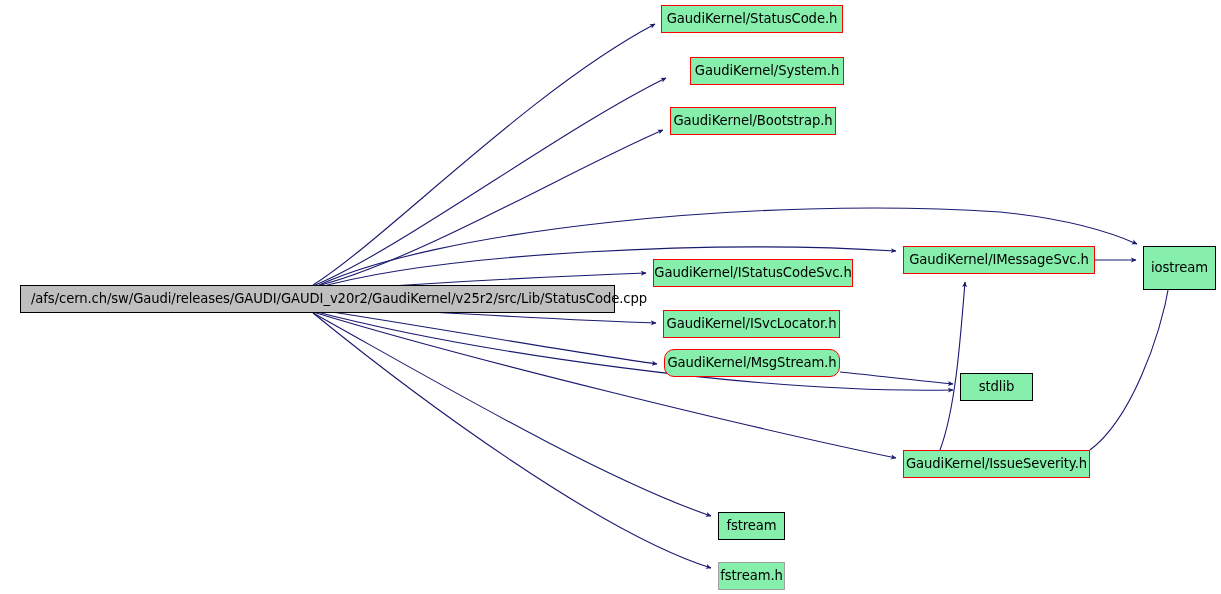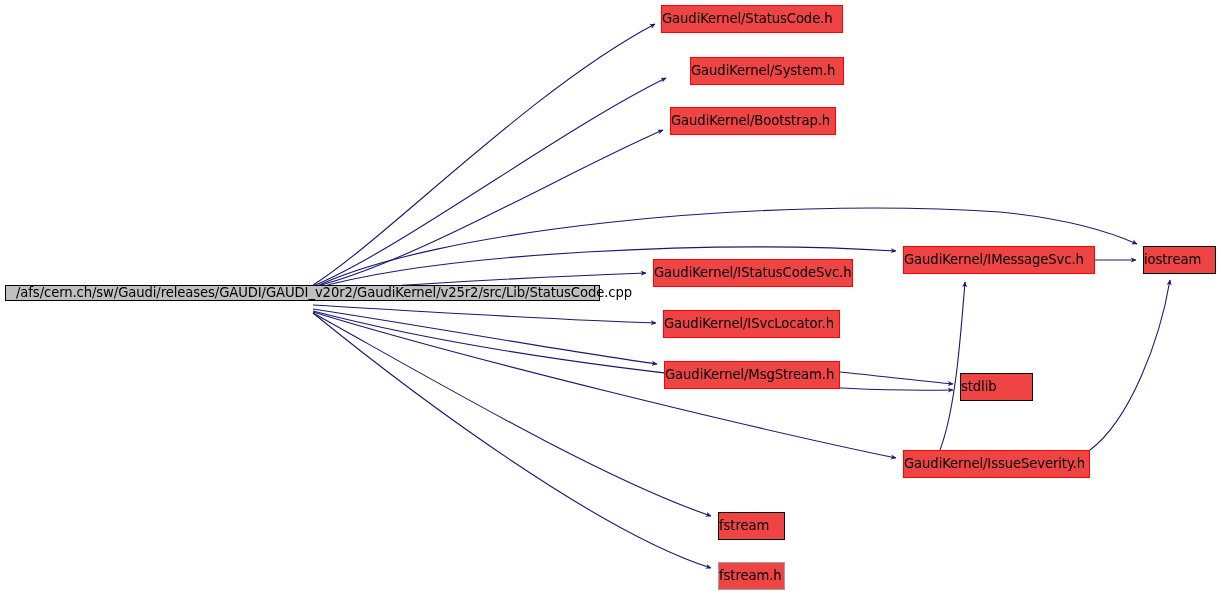--- a/index.html
+++ b/index.html
@@ -23,22 +23,22 @@
     top: 0;
     width: 1221px;
     height: 594px;
     pointer-events: none;
   }
   .node {
     position: absolute;
     box-sizing: border-box;
     display: flex;
     align-items: center;
-    justify-content: flex-start;
-    background: #ef4444;
+    justify-content: center;
+    background: #86efac;
     border: 1px solid #000000;
     font-size: 13.2px;
     line-height: 1;
     color: #000000;
     white-space: nowrap;
     letter-spacing: -0.1px;
   }
   .node.red   { border-color: #ff0000; }
   .node.black { border-color: #000000; }
   .node.gray  { border-color: #a0a0a0; }
@@ -78,48 +78,48 @@
         <path d="M313,313 C430,378 600,478 711,516" marker-end="url(#arrow)"></path>
         <path d="M313,313 C420,400 600,533 711,568" marker-end="url(#arrow)"></path>
         <path d="M840,372 C880,376 920,381 953,384" marker-end="url(#arrow)"></path>
         <path d="M1095,260 L1136,260" marker-end="url(#arrow)"></path>
         <path d="M940,450 C955,410 960,345 965,282" marker-end="url(#arrow)"></path>
         <path d="M1090,450 C1130,420 1160,340 1170,280" marker-end="url(#arrow)"></path>
       </g>
   </svg>
 
   <div id="nodes-group">
-      <div class="node root" style="left: 5px; top: 285px; width: 595px; height: 16px;">
+      <div class="node root" style="left: 20px; top: 285px; width: 595px; height: 28px;">
         <span class="node-label">/afs/cern.ch/sw/Gaudi/releases/GAUDI/GAUDI_v20r2/GaudiKernel/v25r2/src/Lib/StatusCode.cpp</span>
       </div>
       <div class="node red" style="left: 661px; top: 5px; width: 182px; height: 28px;">
         <span class="node-label">GaudiKernel/StatusCode.h</span>
       </div>
       <div class="node red" style="left: 690px; top: 57px; width: 154px; height: 28px;">
         <span class="node-label">GaudiKernel/System.h</span>
       </div>
       <div class="node red" style="left: 670px; top: 107px; width: 166px; height: 28px;">
         <span class="node-label">GaudiKernel/Bootstrap.h</span>
       </div>
       <div class="node red" style="left: 653px; top: 259px; width: 200px; height: 28px;">
         <span class="node-label">GaudiKernel/IStatusCodeSvc.h</span>
       </div>
       <div class="node red" style="left: 663px; top: 310px; width: 177px; height: 28px;">
         <span class="node-label">GaudiKernel/ISvcLocator.h</span>
       </div>
-      <div class="node red" style="left: 664px; top: 361px; width: 176px; height: 28px;">
+      <div class="node red" style="left: 664px; top: 349px; width: 176px; height: 28px; border-radius: 10px;">
         <span class="node-label">GaudiKernel/MsgStream.h</span>
       </div>
       <div class="node red" style="left: 903px; top: 246px; width: 192px; height: 28px;">
         <span class="node-label">GaudiKernel/IMessageSvc.h</span>
       </div>
       <div class="node red" style="left: 903px; top: 450px; width: 187px; height: 28px;">
         <span class="node-label">GaudiKernel/IssueSeverity.h</span>
       </div>
-      <div class="node black" style="left: 1143px; top: 246px; width: 73px; height: 28px;">
+      <div class="node black" style="left: 1143px; top: 246px; width: 73px; height: 44px;">
         <span class="node-label">iostream</span>
       </div>
       <div class="node black" style="left: 960px; top: 373px; width: 73px; height: 28px;">
         <span class="node-label">stdlib</span>
       </div>
       <div class="node black" style="left: 718px; top: 512px; width: 67px; height: 28px;">
         <span class="node-label">fstream</span>
       </div>
       <div class="node gray" style="left: 718px; top: 562px; width: 67px; height: 28px;">
         <span class="node-label">fstream.h</span>

